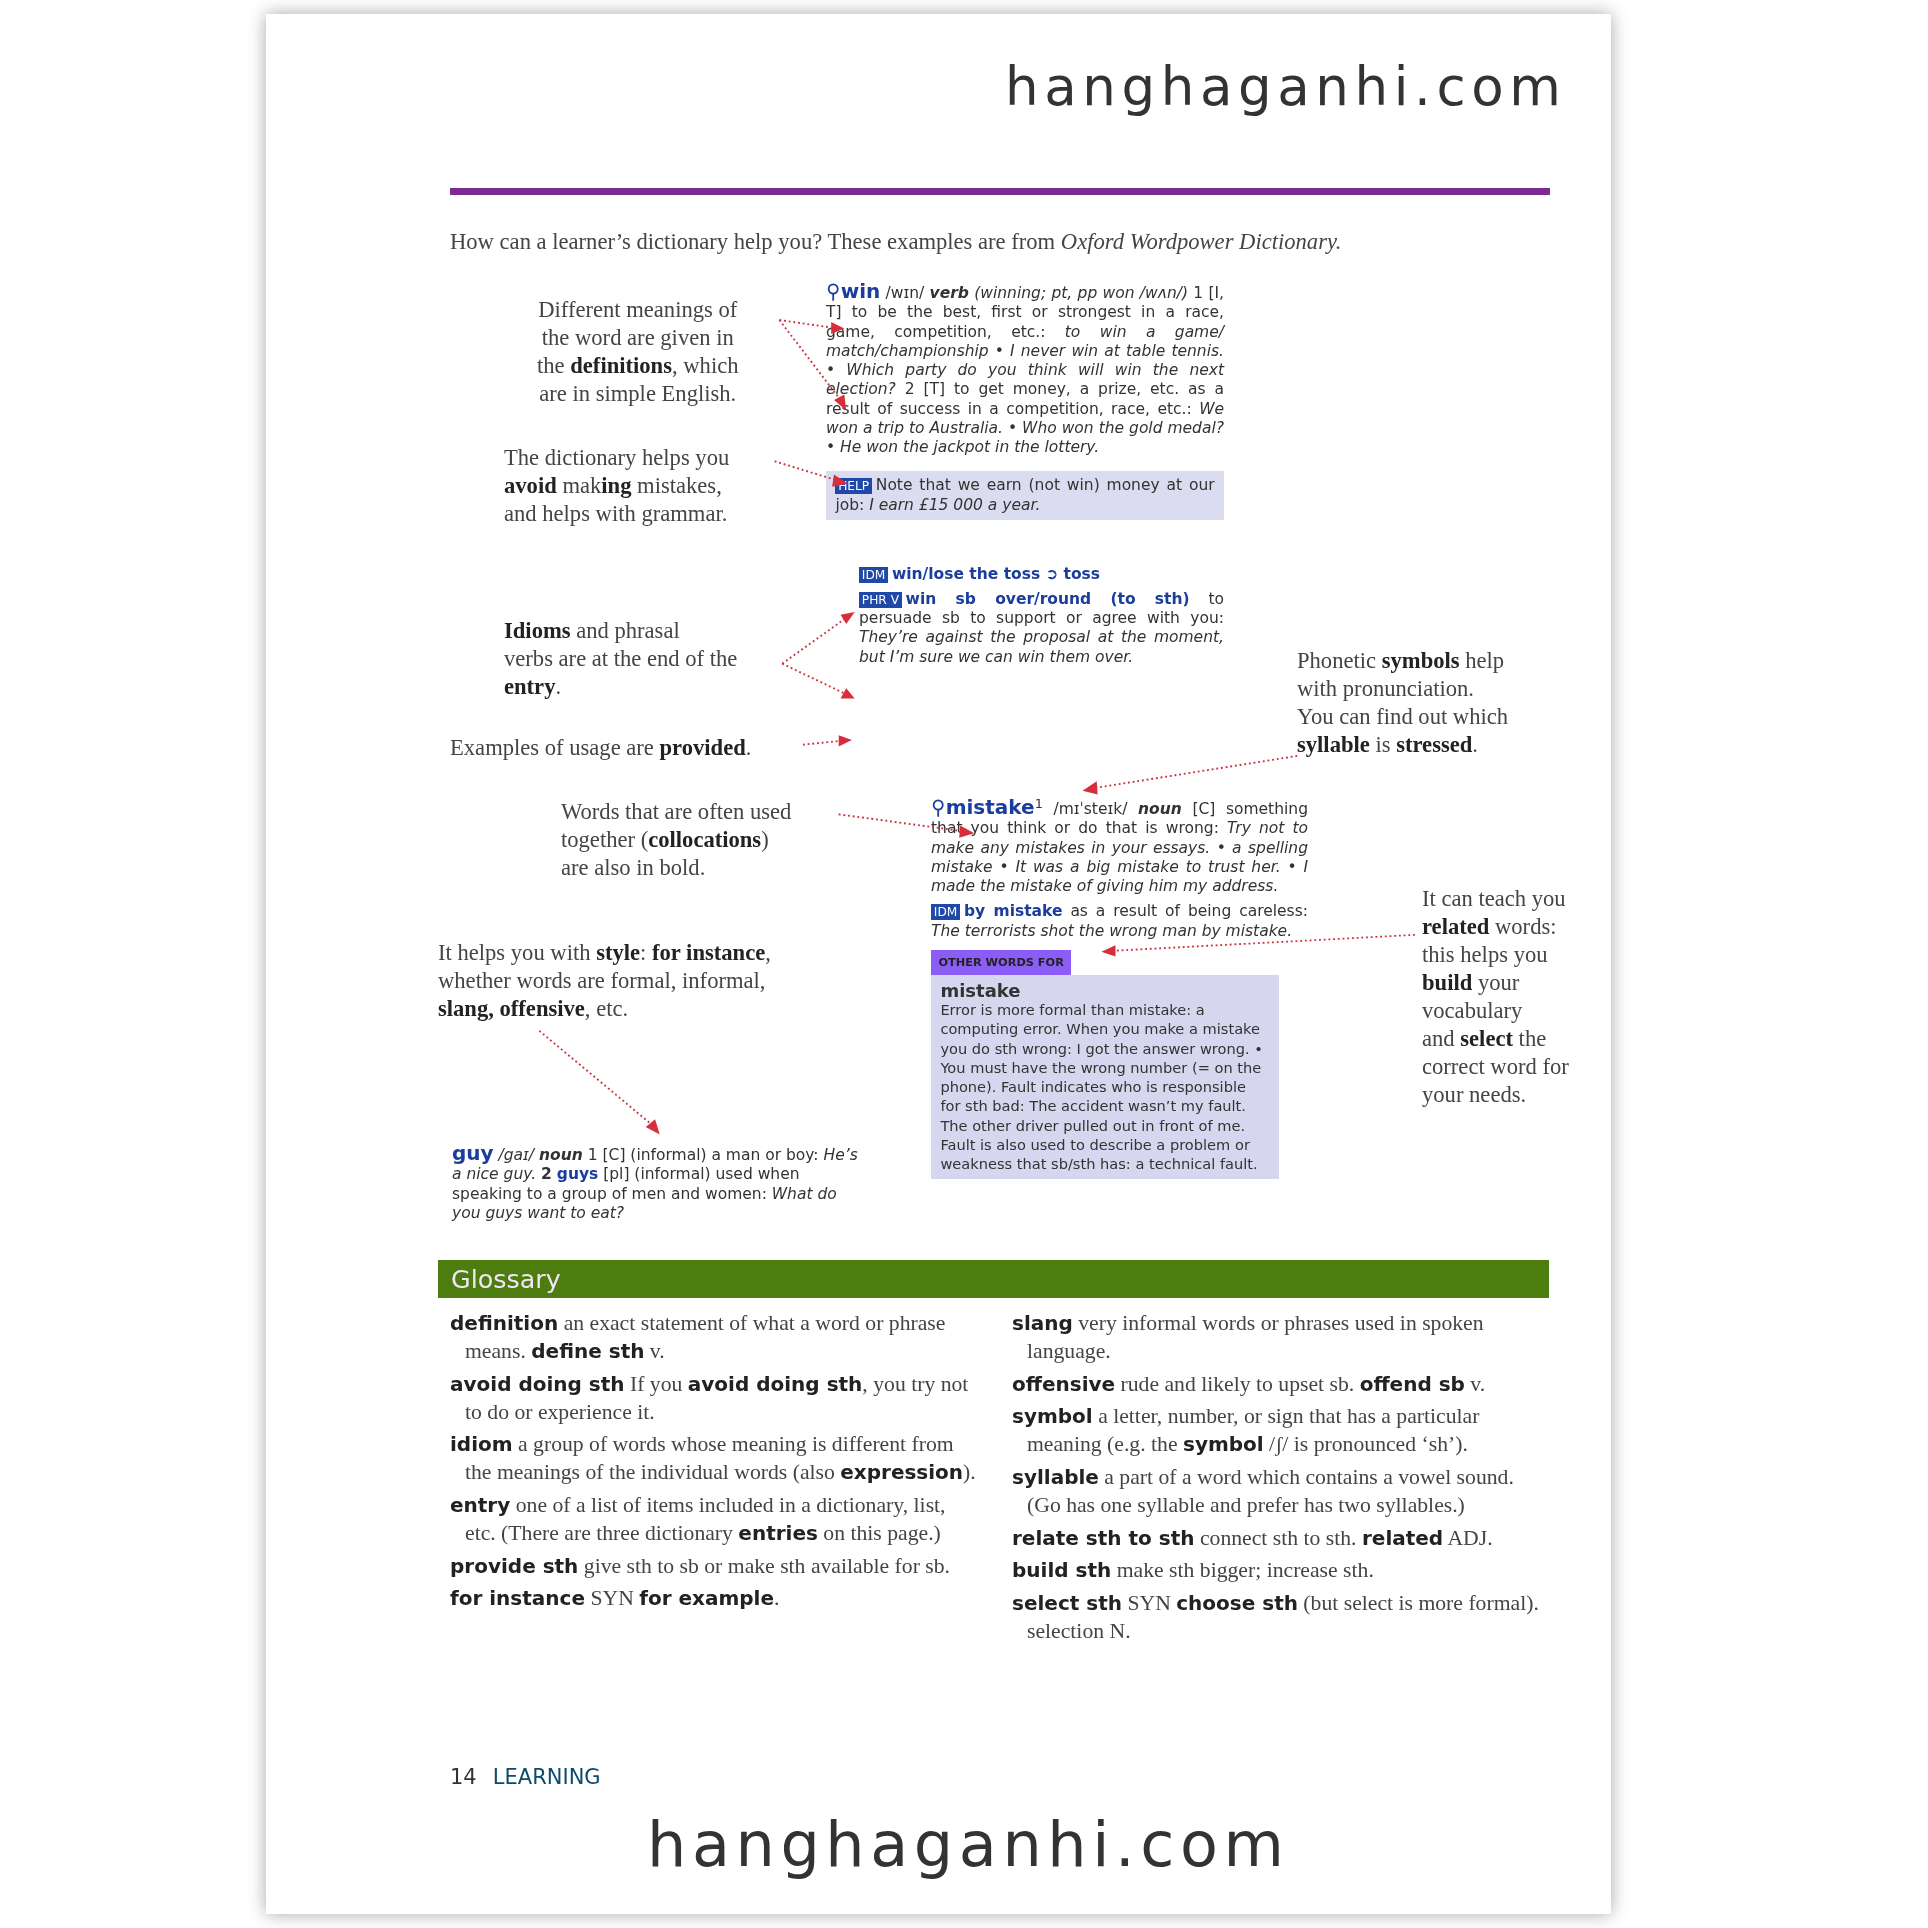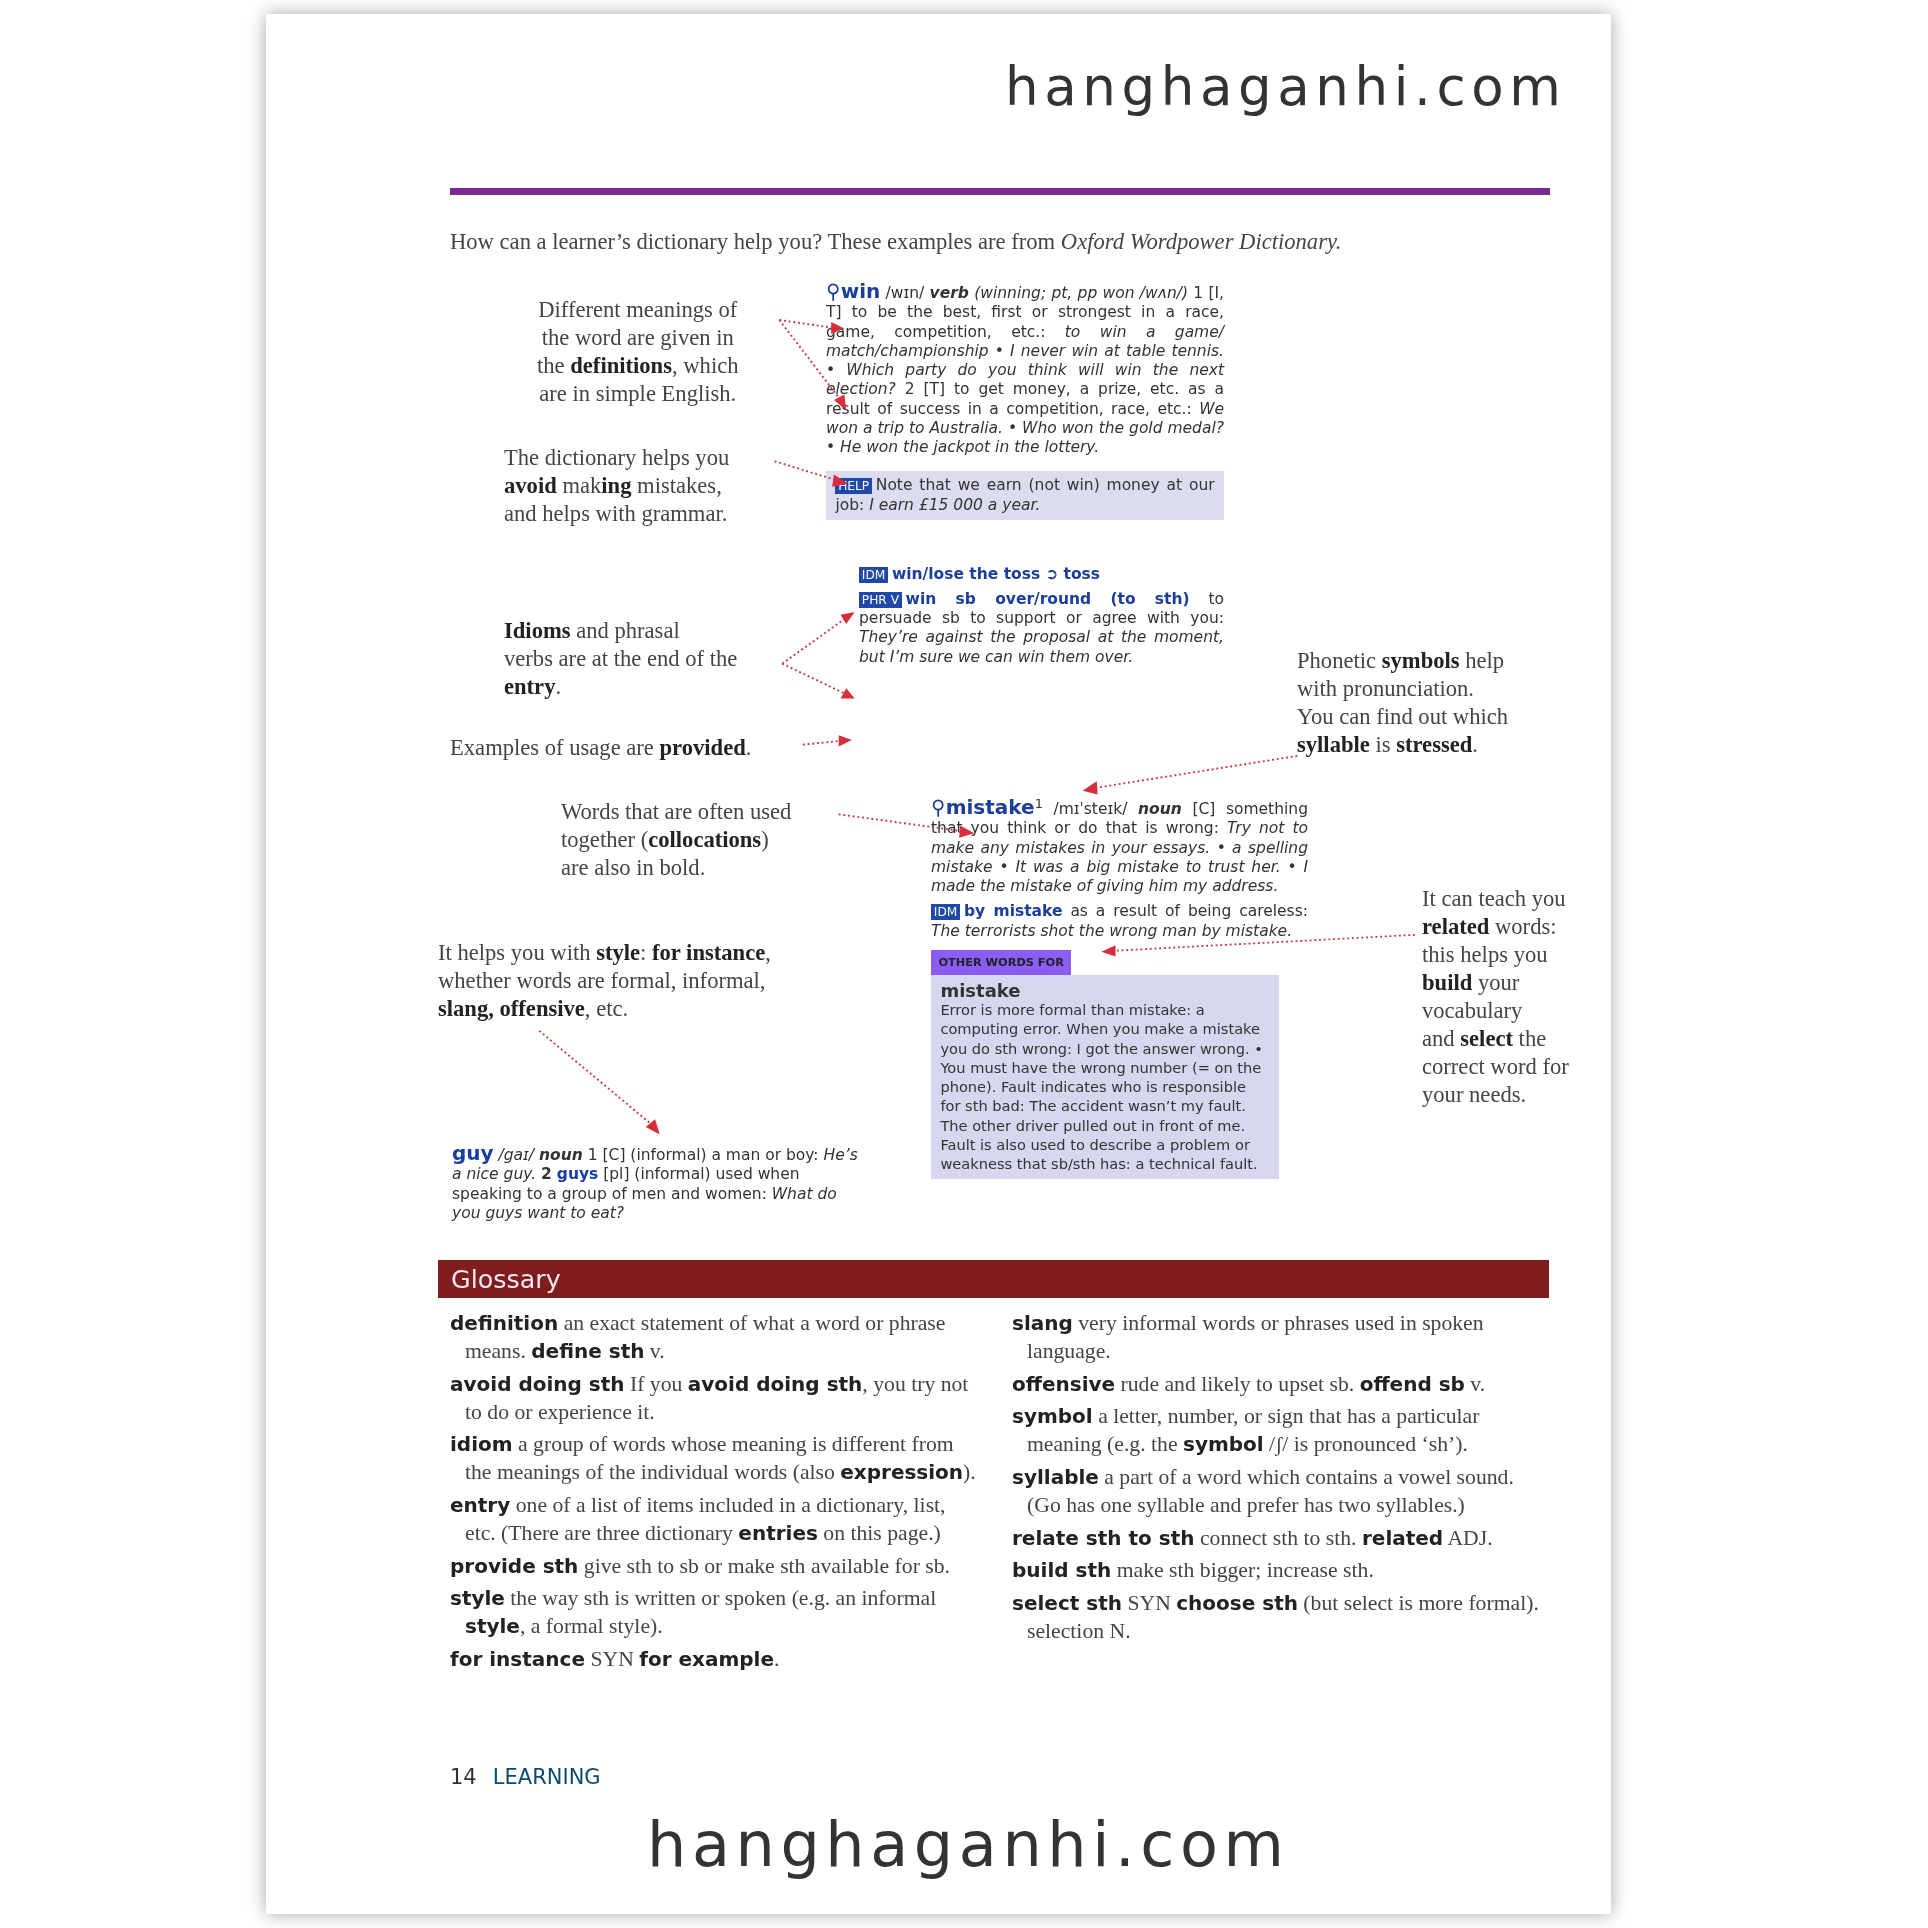--- a/index.html
+++ b/index.html
@@ -14,21 +14,21 @@
   .note{font-size:22.6px;line-height:28px;color:#444;}
   .note b{color:#222;}
   .dict{font-family:"DejaVu Sans",sans-serif;font-size:15.5px;line-height:19.3px;color:#333;text-align:justify;}
   .dict .hw{color:#1b3d9c;font-weight:bold;font-size:20px;}
   .dict .blue{color:#1b3d9c;font-weight:bold;}
   .dict i{font-style:italic;}
   .tag{display:inline-block;background:#1f48a8;color:#fff;font-size:12.2px;padding:0 2.8px;line-height:16px;margin-right:3.8px;}
   .helpbox{background:#dcdcf0;padding:5.6px 9.4px;}
   .owf{background:#d6d6ee;padding:5.6px 9.4px;}
   .owf-tab{display:inline-block;background:#8b5cf6;font-size:11.3px;font-weight:bold;padding:2.8px 7.5px;color:#222;}
-  .glossbar{background:#7f1d1d;color:#f0e6f6;font-family:"DejaVu Sans",sans-serif;font-size:25.4px;padding:3.8px 13px;}
+  .glossbar{background:#4d7c0f;color:#f0e6f6;font-family:"DejaVu Sans",sans-serif;font-size:25.4px;padding:3.8px 13px;}
   .gl{font-size:21.7px;line-height:28px;color:#444;}
   .gl p{margin:0 0 4.7px 0;padding-left:15px;text-indent:-15px;}
   .gl .t{font-family:"DejaVu Sans",sans-serif;font-weight:bold;color:#222;font-size:20px;}
   .gl .sc{font-variant:small-caps;}
   .footer{font-family:"DejaVu Sans",sans-serif;font-size:21px;}
   .arrow-line{stroke:#c8343f;stroke-width:2;stroke-dasharray:2 3;fill:none;}
   .arrow-head{fill:#d62f3b;}
 </style>
 </head>
 <body>
@@ -158,21 +158,20 @@
   </svg>
 
   <div class="abs glossbar" style="left:172px;top:1246px;width:1085px;">Glossary</div>
 
   <div class="abs gl" style="left:184px;top:1295px;width:527px;">
     <p><span class="t">definition</span><span> an exact statement of what a word or phrase means. </span><span class="t">define sth</span><span> v.</span></p>
     <p><span class="t">avoid doing sth</span><span> If you </span><span class="t">avoid doing sth</span><span>, you try not to do or experience it.</span></p>
     <p><span class="t">idiom</span><span> a group of words whose meaning is different from the meanings of the individual words (also </span><span class="t">expression</span><span>).</span></p>
     <p><span class="t">entry</span><span> one of a list of items included in a dictionary, list, etc. (There are three dictionary </span><span class="t">entries</span><span> on this page.)</span></p>
     <p><span class="t">provide sth</span><span> give sth to sb or make sth available for sb.</span><span class="t"></span><span></span></p>
-    <p><span class="t">style</span><span> the way sth is written or spoken (e.g. an informal </span><span class="t">style</span><span>, a formal style).</span></p>
     <p><span class="t">for instance</span><span class="sc"> SYN </span><span class="t">for example</span><span>.</span></p>
   </div>
 
   <div class="abs gl" style="left:746px;top:1295px;width:527px;">
     <p><span class="t">slang</span><span> very informal words or phrases used in spoken language.</span><span class="t"></span><span></span></p>
     <p><span class="t">offensive</span><span> rude and likely to upset sb. </span><span class="t">offend sb</span><span> v.</span></p>
     <p><span class="t">symbol</span><span> a letter, number, or sign that has a particular meaning (e.g. the </span><span class="t">symbol</span><span> /ʃ/ is pronounced ‘sh’).</span></p>
     <p><span class="t">syllable</span><span> a part of a word which contains a vowel sound. (Go has one syllable and prefer has two syllables.)</span><span class="t"></span><span></span></p>
     <p><span class="t">relate sth to sth</span><span> connect sth to sth. </span><span class="t">related</span><span> ADJ.</span></p>
     <p><span class="t">build sth</span><span> make sth bigger; increase sth.</span><span class="t"></span><span></span></p>

